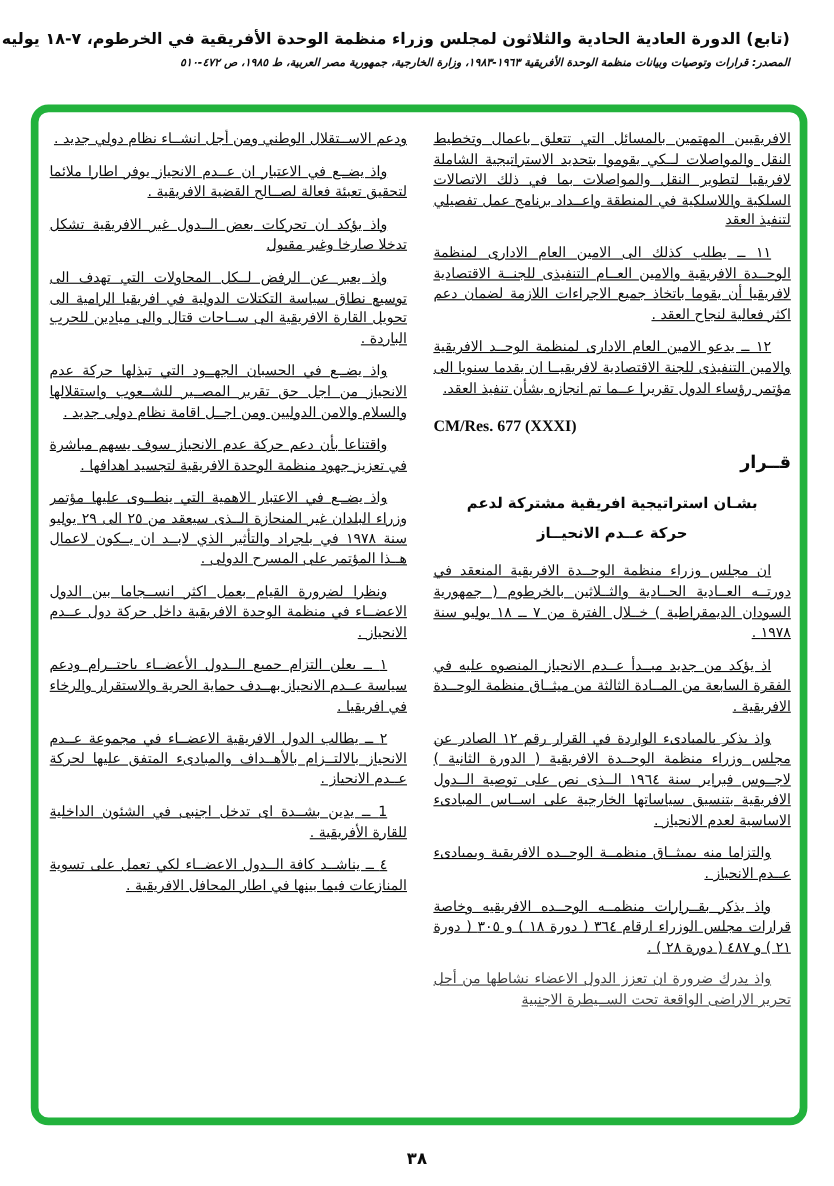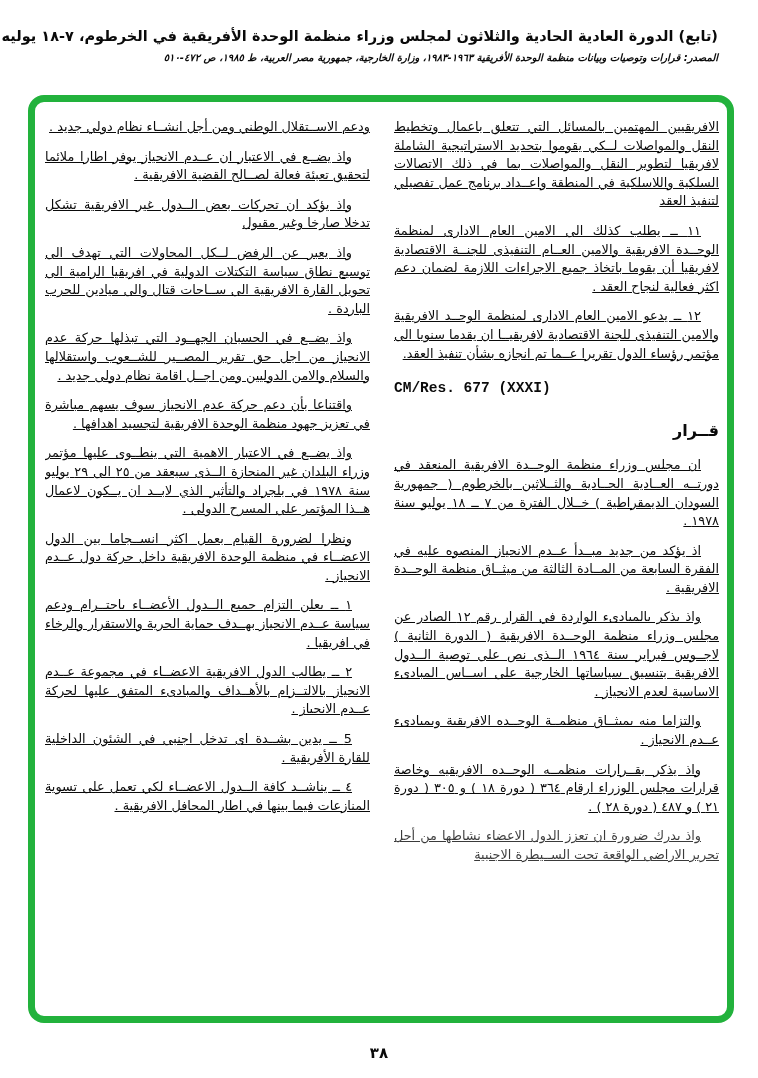--- a/index.html
+++ b/index.html
@@ -41,23 +41,23 @@
   .col p{
     margin:0 0 11px 0;
     text-indent:18px;
     text-decoration:underline;
   }
   .col p.noindent{text-indent:0;}
   .col p.faded{opacity:.8;}
   
   .resref{
     direction:ltr;text-align:left;
-    font-family:Liberation Mono, monospace;
+    font-family:Liberation Serif, serif;
     font-size:14.5px;font-weight:bold;
-    margin:16px 0 24px 0;
+    margin:16px 0 13px 0;
   }
   .res-title{
     text-align:right;font-weight:bold;font-size:16px;
     margin:6px 0 16px 0;text-indent:0;
   }
   .res-sub{
     text-align:center;font-weight:bold;font-size:13.5px;
     line-height:27px;margin:0 0 12px 0;
   }
   
@@ -77,40 +77,44 @@
 <div class="frame">
   <div class="columns">
 
     <div class="col">
       <p class="noindent">الافريقيين المهتمين بالمسائل التي تتعلق باعمال وتخطيط النقل والمواصلات لــكي يقوموا بتحديد الاستراتيجية الشاملة لافريقيا لتطوير النقل والمواصلات بما في ذلك الاتصالات السلكية واللاسلكية في المنطقة واعــداد برنامج عمل تفصيلي لتنفيذ العقد</p>
       <p>١١ ــ يطلب كذلك الى الامين العام الادارى لمنظمة الوحــدة الافريقية والامين العــام التنفيذى للجنــة الاقتصادية لافريقيا أن يقوما باتخاذ جميع الاجراءات اللازمة لضمان دعم اكثر فعالية لنجاح العقد .</p>
       <p>١٢ ــ يدعو الامين العام الادارى لمنظمة الوحــد الافريقية والامين التنفيذى للجنة الاقتصادية لافريقيــا ان يقدما سنويا الى مؤتمر رؤساء الدول تقريرا عــما تم انجازه بشأن تنفيذ العقد.</p>
 
       <div class="resref">CM/Res. 677 (XXXI)</div>
       <div class="res-title">قــرار</div>
+      <div class="res-sub">
+        <div>بشـان استراتيجية افريقية مشتركة لدعم</div>
+        <div>حركة عــدم الانحيــاز</div>
+      </div>
 
       <p>ان مجلس وزراء منظمة الوحــدة الافريقية المنعقد في دورتــه العــادية الحــادية والثــلاثين بالخرطوم ( جمهورية السودان الديمقراطية ) خــلال الفترة من ٧ ــ ١٨ يوليو سنة ١٩٧٨ .</p>
       <p>اذ يؤكد من جديد مبــدأ عــدم الانحياز المنصوه عليه في الفقرة السابعة من المــادة الثالثة من ميثــاق منظمة الوحــدة الافريقية .</p>
       <p>واذ يذكر بالمبادىء الواردة في القرار رقم ١٢ الصادر عن مجلس وزراء منظمة الوحــدة الافريقية ( الدورة الثانية ) لاجــوس فبراير سنة ١٩٦٤ الــذى نص على توصية الــدول الافريقية بتنسيق سياساتها الخارجية على اســاس المبادىء الاساسية لعدم الانحياز .</p>
       <p>والتزاما منه بميثــاق منظمــة الوحــده الافريقية وبمبادىء عــدم الانحياز .</p>
       <p>واذ يذكر بقــرارات منظمــه الوحــده الافريقيه وخاصة قرارات مجلس الوزراء ارقام ٣٦٤ ( دورة ١٨ ) و ٣٠٥ ( دورة ٢١ ) و ٤٨٧ ( دورة ٢٨ ) .</p>
       <p class="faded">واذ يدرك ضرورة ان تعزز الدول الاعضاء نشاطها من أجل تحرير الاراضى الواقعة تحت الســيطرة الاجنبية</p>
     </div>
 
     <div class="col">
       <p class="noindent">ودعم الاســتقلال الوطني ومن أجل انشــاء نظام دولي جديد .</p>
       <p>واذ يضــع في الاعتبار ان عــدم الانحياز يوفر اطارا ملائما لتحقيق تعبئة فعالة لصــالح القضية الافريقية .</p>
       <p>واذ يؤكد ان تحركات بعض الــدول غير الافريقية تشكل تدخلا صارخا وغير مقبول</p>
       <p>واذ يعبر عن الرفض لــكل المحاولات التي تهدف الى توسيع نطاق سياسة التكتلات الدولية في افريقيا الرامية الى تحويل القارة الافريقية الى ســاحات قتال والى ميادين للحرب الباردة .</p>
       <p>واذ يضــع في الحسبان الجهــود التي تبذلها حركة عدم الانحياز من اجل حق تقرير المصــير للشــعوب واستقلالها والسلام والامن الدوليين ومن اجــل اقامة نظام دولى جديد .</p>
       <p>واقتناعا بأن دعم حركة عدم الانحياز سوف يسهم مباشرة في تعزيز جهود منظمة الوحدة الافريقية لتجسيد اهدافها .</p>
       <p>واذ يضــع في الاعتبار الاهمية التي ينطــوى عليها مؤتمر وزراء البلدان غير المنحازة الــذى سيعقد من ٢٥ الى ٢٩ يوليو سنة ١٩٧٨ في بلجراد والتأثير الذي لابــد ان يــكون لاعمال هــذا المؤتمر على المسرح الدولى .</p>
       <p>ونظرا لضرورة القيام بعمل اكثر انســجاما بين الدول الاعضــاء في منظمة الوحدة الافريقية داخل حركة دول عــدم الانحياز .</p>
       <p>١ ــ يعلن التزام جميع الــدول الأعضــاء باحتــرام ودعم سياسة عــدم الانحياز بهــدف حماية الحرية والاستقرار والرخاء في افريقيا .</p>
       <p>٢ ــ يطالب الدول الافريقية الاعضــاء في مجموعة عــدم الانحياز بالالتــزام بالأهــداف والمبادىء المتفق عليها لحركة عــدم الانحياز .</p>
-      <p>5 ــ يدين بشــدة اى تدخل اجنبى في الشئون الداخلية للقارة الأفريقية .</p>
+      <p>1 ــ يدين بشــدة اى تدخل اجنبى في الشئون الداخلية للقارة الأفريقية .</p>
       <p>٤ ــ يناشــد كافة الــدول الاعضــاء لكي تعمل على تسوية المنازعات فيما بينها في اطار المحافل الافريقية .</p>
     </div>
 
   </div>
 </div>
 
 <div class="page-number">٣٨</div>
 
 </body></html>

